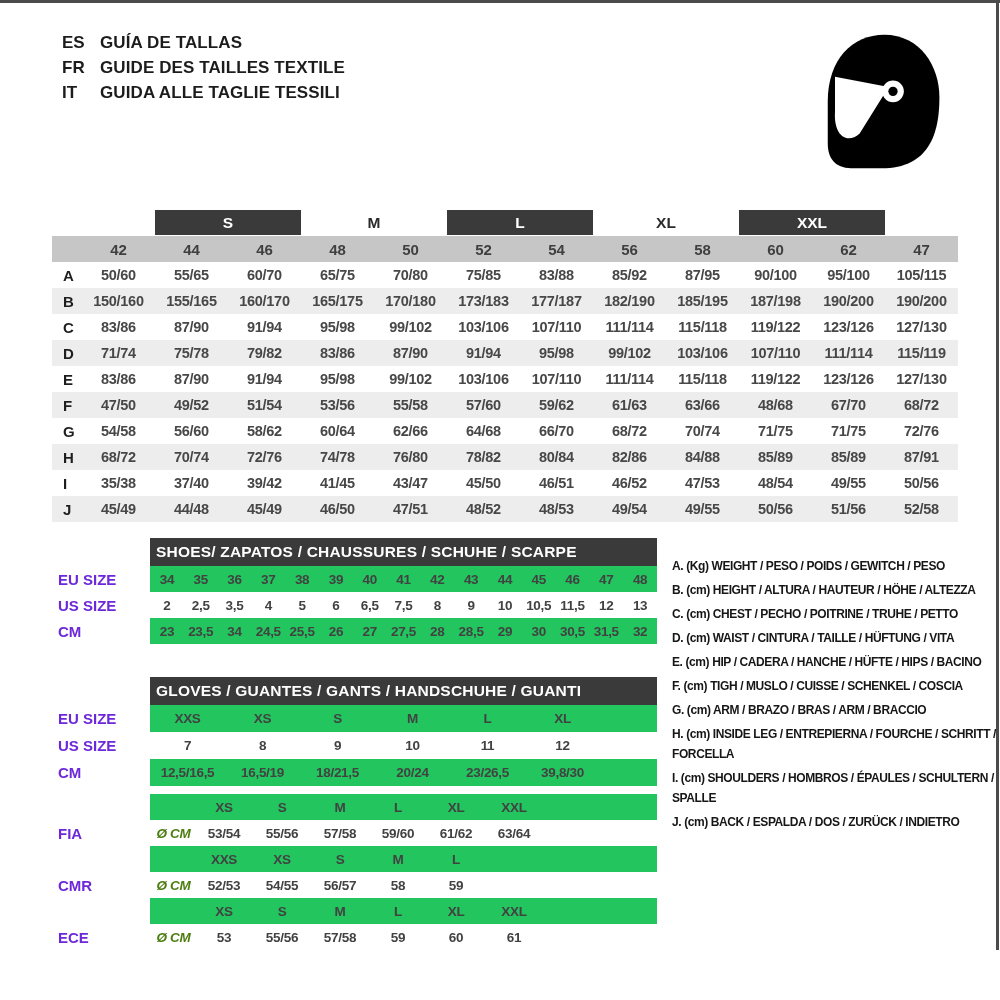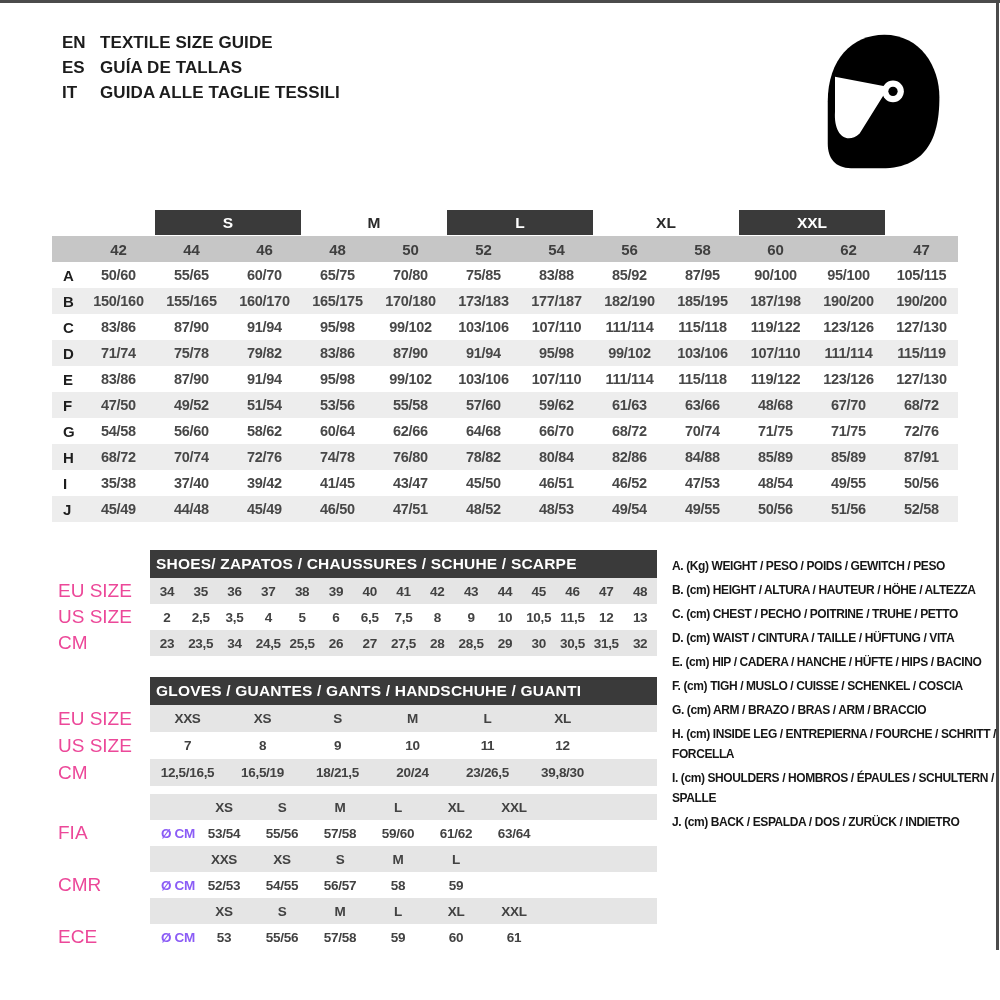--- a/index.html
+++ b/index.html
@@ -28,59 +28,59 @@
   .grp.dark{background:#3a3a3a;color:#ffffff;}
   .st-band{height:26px;background:#c6c6c6;}
   .st-row{height:26px;}
   .st-row.shaded{background:#ededed;}
   .num{text-align:center;font-size:15px;font-weight:700;color:#3f3f3f;letter-spacing:-0.2px;}
   .letter{padding-left:11px;font-size:15px;font-weight:700;color:#1e1e1e;}
   .val{text-align:center;font-size:14.5px;font-weight:700;color:#474747;letter-spacing:-0.3px;}
 
   
   .section{position:absolute;left:58px;}
-  .sec-shoes{top:550px;}
+  .sec-shoes{top:538px;}
   .sec-gloves{top:677px;}
   .sec-helmet{top:794px;}
   .bar{margin-left:92px;width:507px;height:28px;background:#3a3a3a;color:#fff;display:flex;
        align-items:center;padding-left:6px;box-sizing:border-box;font-size:15.5px;font-weight:700;
        letter-spacing:0.2px;white-space:nowrap;}
   .sec-row{display:flex;}
   .row26{height:26px;}
   .row27{height:27px;}
-  .sec-label{width:92px;display:flex;align-items:center;font-size:19px;font-weight:400;color:#ec4899;}
+  .sec-label{width:92px;display:flex;align-items:center;font-size:15px;font-weight:700;color:#6d28d9;}
   .sec-cells{width:507px;display:grid;align-items:center;box-sizing:border-box;}
-  .sec-cells.shaded{background:#e5e5e5;}
+  .sec-cells.shaded{background:#22c55e;}
   .grid-shoes{grid-template-columns:repeat(15,1fr);}
   .grid-gloves{grid-template-columns:repeat(6,75px) 1fr;}
   .grid-helmet{grid-template-columns:45px repeat(6,58px) 1fr;}
   .cellv{text-align:center;font-size:13.5px;font-weight:700;color:#424242;letter-spacing:-0.3px;}
-  .cellv.unit{text-align:right;padding-left:2px;color:#8b5cf6;}
+  .cellv.unit{text-align:center;padding-left:2px;color:#4d7c0f;font-style:italic;}
 
   
   .legend{position:absolute;left:672px;top:556px;width:336px;}
   .legend-item{font-size:12px;font-weight:700;line-height:20px;margin-bottom:4px;color:#161616;
                letter-spacing:-0.4px;}
 </style>
 </head>
 <body>
 
 <div class="page">
 
   <div class="edge-top"></div>
   <div class="edge-right"></div>
 
   <div class="languages" id="languages">
       <div class="lang-row">
-        <span class="lang-code">EN</span>
-        <span class="lang-title">TEXTILE SIZE GUIDE</span>
-      </div>
-      <div class="lang-row">
         <span class="lang-code">ES</span>
         <span class="lang-title">GUÍA DE TALLAS</span>
+      </div>
+      <div class="lang-row">
+        <span class="lang-code">FR</span>
+        <span class="lang-title">GUIDE DES TAILLES TEXTILE</span>
       </div>
       <div class="lang-row">
         <span class="lang-code">IT</span>
         <span class="lang-title">GUIDA ALLE TAGLIE TESSILI</span>
       </div>
     </div>
 
   <div class="helmet-wrap">
     <svg viewBox="0 0 100 100" width="145" height="155">
       <path d="M54 4 C79 4 92 26 92 47 C92 72 85 96 52 96 L31 96 C20 96 15 89 15 79 L15 50 C15 21 32 4 54 4 Z" fill="#000"></path>

